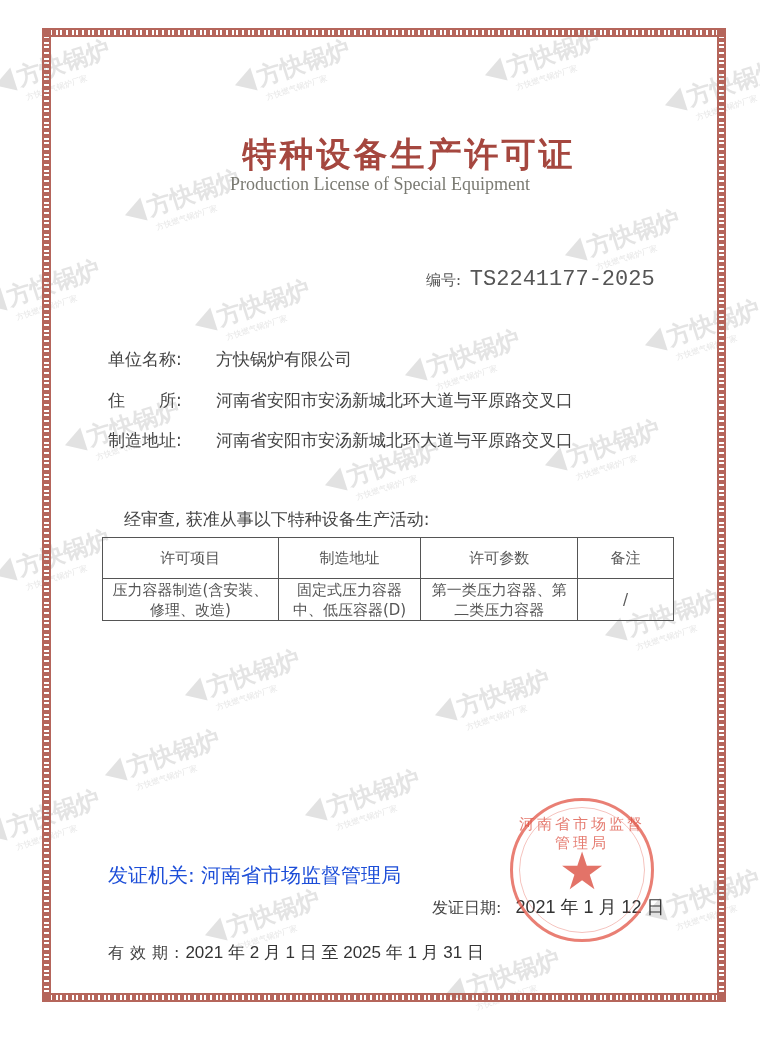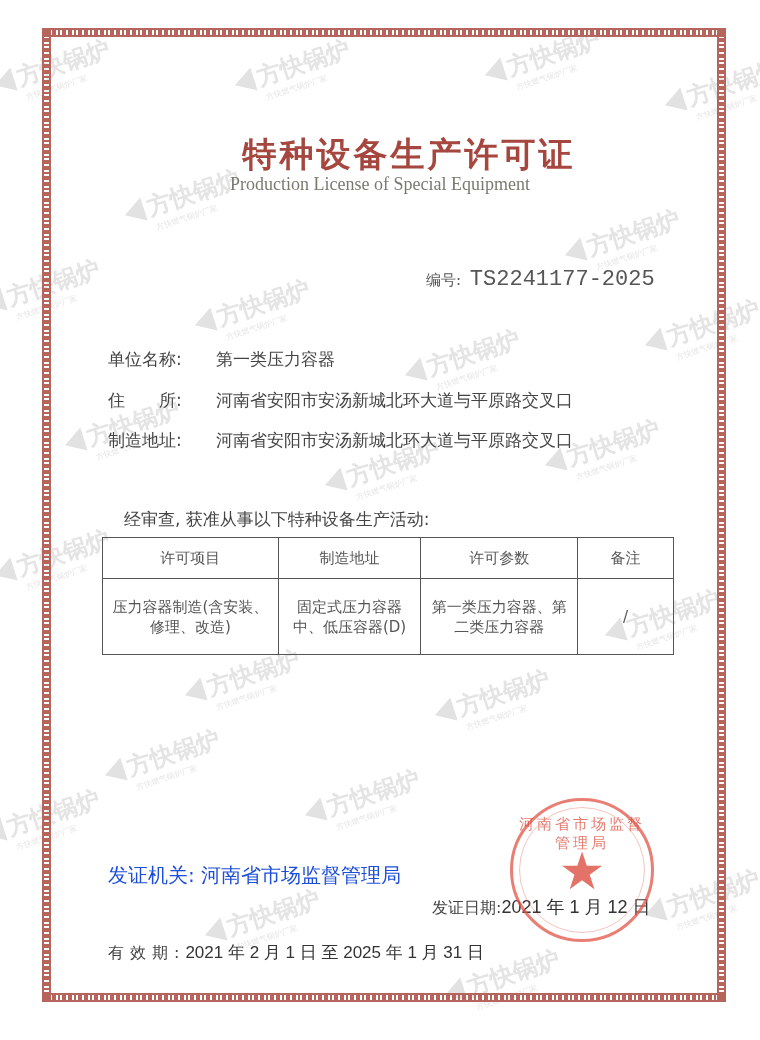--- a/index.html
+++ b/index.html
@@ -78,42 +78,42 @@
     .field.f1 { top: 348px; }
     .field.f2 { top: 389px; }
     .field.f3 { top: 429px; }
 
     .intro {
       position: absolute; left: 124px; top: 508px; font-size: 17px; color: #444;
       font-family: "DejaVu Sans", sans-serif;
     }
 
     table.permits {
-      position: absolute; left: 102px; top: 537px; width: 572px; height: 118px;
+      position: absolute; left: 102px; top: 537px; width: 572px; height: 84px;
       border-collapse: collapse; font-family: "DejaVu Sans", sans-serif; color: #555; font-size: 15px;
     }
     table.permits th, table.permits td {
       border: 1.5px solid #555; text-align: center; vertical-align: middle; font-weight: normal;
       padding: 0 6px; line-height: 20px;
     }
     table.permits th { height: 40px; }
     table.permits col.c1 { width: 176px; }
     table.permits col.c2 { width: 143px; }
     table.permits col.c3 { width: 157px; }
     table.permits col.c4 { width: 96px; }
 
     .issuer {
       position: absolute; left: 108px; top: 862px; font-size: 20px; color: #1d4ed8;
       font-family: "DejaVu Sans", sans-serif;
     }
     .issue-date {
       position: absolute; left: 432px; top: 895px; font-size: 16px; color: #444;
       font-family: "DejaVu Sans", sans-serif; white-space: nowrap;
     }
-    .issue-date .val { font-family: "Liberation Sans", sans-serif; font-size: 18px; color: #333; text-align: right; }
+    .issue-date .val { font-family: "Liberation Sans", sans-serif; font-size: 18px; margin-left: 14px; color: #333; text-align: right; }
     .validity {
       position: absolute; left: 108px; top: 933px; font-size: 16px; color: #444;
       font-family: "DejaVu Sans", sans-serif; white-space: nowrap; margin-top: 8px;
     }
     .validity .lbl { letter-spacing: 6px; }
     .validity .val { font-family: "Liberation Sans", sans-serif; font-size: 17px; color: #333; }
 
     .seal {
       position: absolute; left: 510px; top: 798px; width: 144px; height: 144px;
       border: 3px solid rgba(226, 84, 70, 0.75); border-radius: 50%; box-sizing: border-box;
@@ -177,21 +177,21 @@
 <div class="content">
   <div class="title-cn l2">特种设备生产许可证</div>
   <div class="title-en l1">Production License of Special Equipment</div>
 
   <div class="cert-no">
     <span>编号:</span>
     <span class="val">TS2241177-2025</span>
   </div>
 
   <div class="field f1">
-    <span class="lbl">单位名称:</span><span>第一类压力容器</span>
+    <span class="lbl">单位名称:</span><span>方快锅炉有限公司</span>
   </div>
   <div class="field f2">
     <span class="lbl spread">住　　所:</span><span>河南省安阳市安汤新城北环大道与平原路交叉口</span>
   </div>
   <div class="field f3">
     <span class="lbl">制造地址:</span><span>河南省安阳市安汤新城北环大道与平原路交叉口</span>
   </div>
 
   <div class="intro">经审查, 获准从事以下特种设备生产活动:</div>
 

